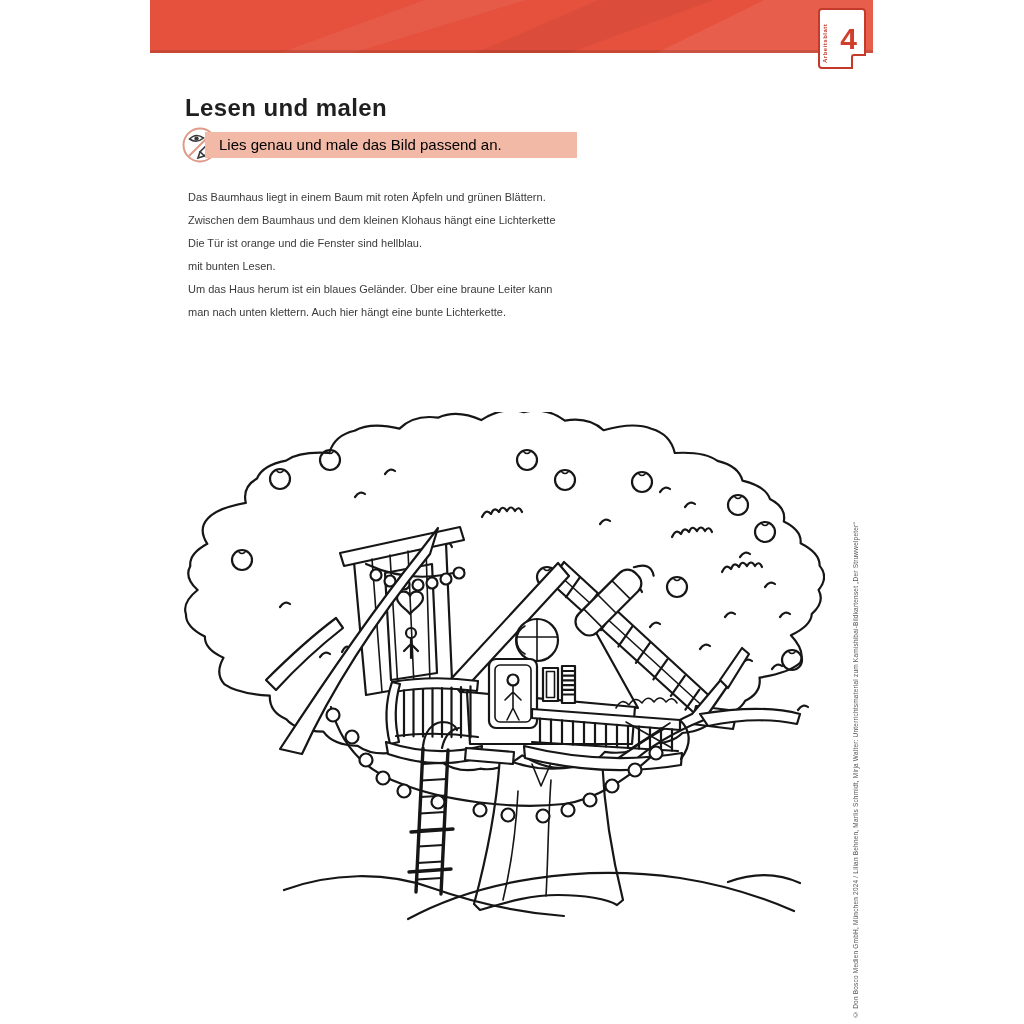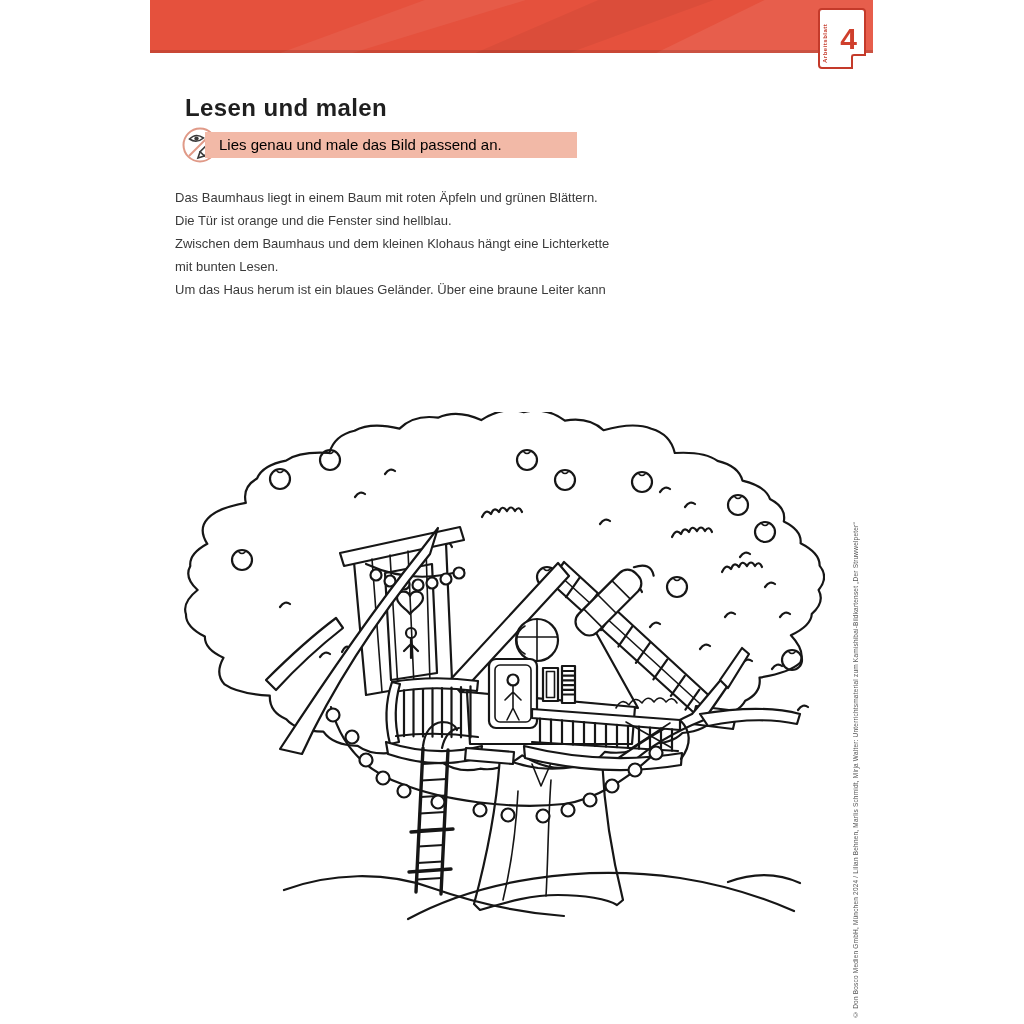--- a/index.html
+++ b/index.html
@@ -23,21 +23,21 @@
   .badge .fold{position:absolute;right:-2px;bottom:-2px;width:13px;height:13px;background:#fff;
     border-left:2px solid #c43a2a;border-top:2px solid #c43a2a;border-top-left-radius:3px;}
 
   
   .title{position:absolute;left:185px;top:94px;font-size:24px;font-weight:bold;color:#1f1f1f;letter-spacing:.4px;}
   .instr-icon{position:absolute;left:181px;top:126px;width:38px;height:38px;}
   .instr-bar{position:absolute;left:205px;top:132px;width:372px;height:26px;background:#f2b9a7;}
   .instr-text{position:absolute;left:14px;top:0;line-height:26px;font-size:15px;color:#000000;white-space:nowrap;}
 
   
-  .bodytext{position:absolute;left:175px;top:186px;font-size:13px;line-height:23px;color:#3a3a3a;}
+  .bodytext{position:absolute;left:188px;top:186px;font-size:11px;line-height:23px;color:#3a3a3a;}
   .bodytext .line{white-space:nowrap;}
 
   
   .illu{position:absolute;left:180px;top:412px;width:645px;height:525px;}
   .ln *{stroke:#161616;fill:none;stroke-width:2.2;stroke-linecap:round;stroke-linejoin:round;}
   .ln .fw{fill:#fff;}
   .ln .th{stroke-width:3.4;}
   .ln .thin{stroke-width:1.6;}
 
   
@@ -76,24 +76,25 @@
       </g>
     </g>
   </svg>
 
   <div class="instr-bar" style="background: rgb(242, 185, 167);">
     <span class="instr-text">Lies genau und male das Bild passend an.</span>
   </div>
 
   <div class="bodytext">
     <div class="line">Das Baumhaus liegt in einem Baum mit roten Äpfeln und grünen Blättern.</div>
+    <div class="line">Zwischen dem Baumhaus und dem kleinen Klohaus hängt eine Lichterkette</div>
     <div class="line">Die Tür ist orange und die Fenster sind hellblau.</div>
-    <div class="line">Zwischen dem Baumhaus und dem kleinen Klohaus hängt eine Lichterkette</div>
     <div class="line">mit bunten Lesen.</div>
     <div class="line">Um das Haus herum ist ein blaues Geländer. Über eine braune Leiter kann</div>
+    <div class="line">man nach unten klettern. Auch hier hängt eine bunte Lichterkette.</div>
   </div>
 
   <svg class="illu" viewBox="0 0 645 525">
     <g class="ln">
       <path id="crown" class="fw" d="M638.6,178.0 Q645.2,190.3 631.8,201.8 Q631.3,213.7 610.9,223.3 Q625.4,238.9 620.4,250.5 Q609.6,260.8 579.5,265.6 Q581.7,280.8 565.2,288.7 Q558.6,301.6 534.3,305.2 Q526.6,318.8 502.4,321.0 Q490.7,333.0 464.2,331.5 Q450.6,343.6 424.8,339.9 Q410.7,356.4 387.7,355.0 Q367.4,358.9 342.2,343.4 Q321.1,360.0 300.2,356.7 Q277.1,362.1 258.8,348.2 Q234.5,353.0 219.2,339.9 Q192.3,344.7 177.7,333.8 Q153.2,333.4 143.4,319.6 Q116.6,319.1 106.3,307.2 Q89.2,300.1 89.8,283.7 Q57.9,281.7 44.6,272.4 Q34.5,261.8 43.5,245.7 Q24.4,237.1 24.9,224.6 Q5.5,214.6 6.0,202.3 Q1.8,190.5 17.6,178.0 Q3.9,165.6 10.3,154.0 Q8.9,141.8 27.3,131.8 Q17.8,117.2 27.8,106.5 Q37.2,95.9 65.8,90.8 Q62.1,75.0 77.0,66.5 Q82.7,52.9 106.0,48.6 Q119.4,39.2 149.2,41.0 Q154.5,23.1 174.5,18.7 Q190.8,9.8 219.5,16.6 Q234.3,2.2 258.0,5.7 Q277.2,-2.8 301.2,8.1 Q322.5,-5.9 343.7,0.1 Q366.7,-5.3 384.9,8.7 Q408.7,4.5 423.5,18.2 Q453.6,9.6 471.4,16.7 Q490.4,22.1 494.8,41.0 Q524.4,39.3 537.5,48.9 Q558.8,54.1 562.4,68.6 Q585.4,74.0 589.9,86.9 Q606.5,95.4 603.8,109.5 Q622.0,118.4 620.6,131.2 Q640.1,141.2 639.6,153.6 Q649.1,165.4 638.6,178.0 Z"></path>
       <g id="tufts" class="thin">
           <path d="M302,105 q4,-9 9,-3 q3,-8 8,-2 q3,-8 8,-1 q4,-7 8,0 q4,-6 7,1"></path>
           <path d="M492,125 q4,-9 9,-3 q3,-8 8,-2 q3,-8 8,-1 q4,-7 8,0 q4,-6 7,1"></path>
           <path d="M542,160 q4,-9 9,-3 q3,-8 8,-2 q3,-8 8,-1 q4,-7 8,0 q4,-6 7,1"></path>
           <path d="M422,185 q4,-9 9,-3 q3,-8 8,-2 q3,-8 8,-1 q4,-7 8,0 q4,-6 7,1"></path>

